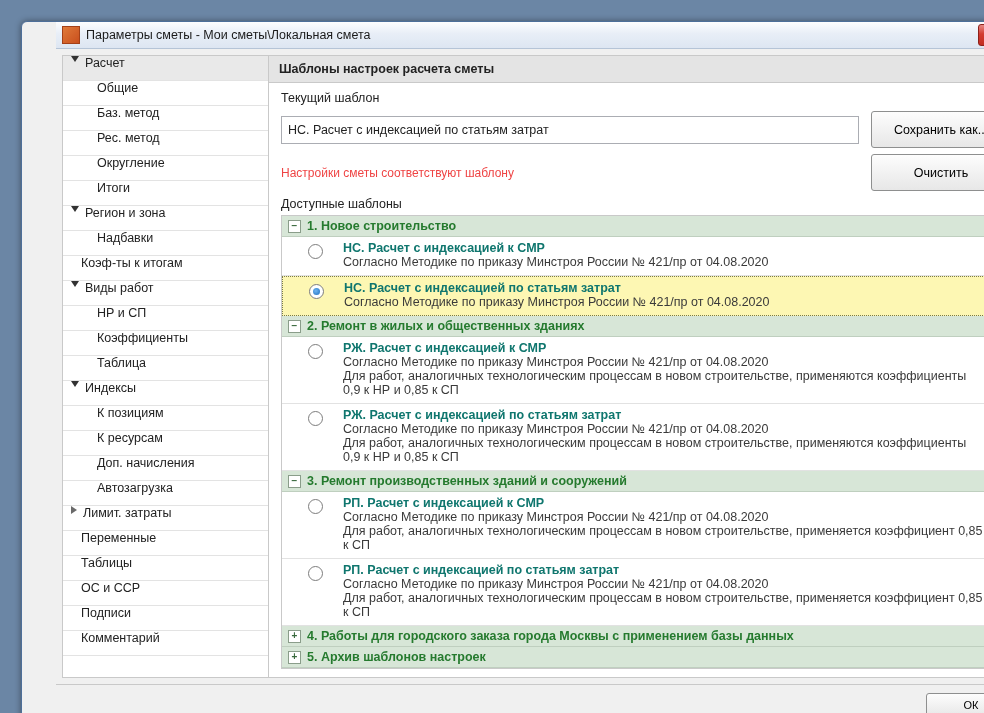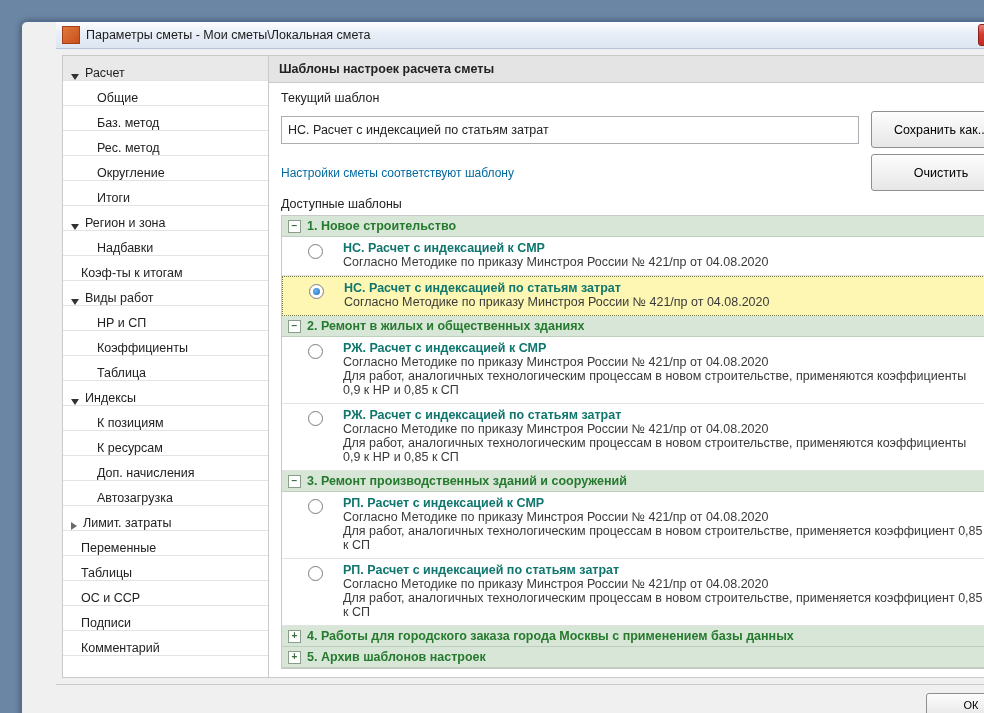--- a/index.html
+++ b/index.html
@@ -24,42 +24,42 @@
     color:#fff; font-weight:bold;
   }
   .close-btn svg { width:10px; height:10px; }
 
   .client { flex:1; display:flex; flex-direction:column; background:#f0f0f0; }
   .split { flex:1; display:flex; border:1px solid #c9c9c9; margin:6px; background:#fff; }
 
   
   .sidebar { width:205px; border-right:1px solid #c9c9c9; overflow-y:auto; background:#fff; }
   .side-header, .side-item {
-    display:flex; align-items:flex-end; height:24px; padding-left:8px;
+    display:flex; align-items:flex-start; height:24px; padding-left:8px;
     border-bottom:1px solid #e3e3e3; cursor:default;
   }
   .side-header { font-weight:400; }
   .side-header.active { background:#e9e9e9; }
   .side-item { padding-left:34px; color:#222; }
   .tri { display:inline-block; width:0; height:0; margin-right:6px; }
   .tri.down { border-left:4px solid transparent; border-right:4px solid transparent; border-top:6px solid #323232; }
   .tri.right { border-top:4px solid transparent; border-bottom:4px solid transparent; border-left:6px solid #6a6a6a; }
 
   
   .main { flex:1; display:flex; flex-direction:column; }
   .section-title {
     background:#e4e4e4; font-weight:bold; padding:6px 10px; border-bottom:1px solid #c9c9c9;
   }
   .form-area { padding:8px 12px 0 12px; display:grid; grid-template-columns: 1fr 140px; column-gap:12px; row-gap:6px; align-items:center; }
   .form-area label { grid-column:1; font-size:12.5px; }
   .textbox {
     grid-column:1; height:22px; border:1px solid #abadb3; padding:2px 6px; background:#fff;
     font-size:12.5px; color:#222; width: calc(100% - 14px);
   }
-  .hint { grid-column:1; color:#0369a1; font-size:12px; }
+  .hint { grid-column:1; color:#ef4444; font-size:12px; }
   .side-btn {
     grid-column:2; height:37px; background:linear-gradient(#fdfdfd,#e7e7e7);
     border:1px solid #8e8f8f; border-radius:3px; font-size:12.5px; cursor:default;
   }
   .avail-label { padding:6px 12px 4px 12px; }
 
   .templates-wrap { flex:1; margin:0 12px 8px 12px; border:1px solid #c9c9c9; overflow:hidden; display:flex; }
   .templates { flex:1; overflow-y:auto; background:#fff; }
 
   .group-row {

